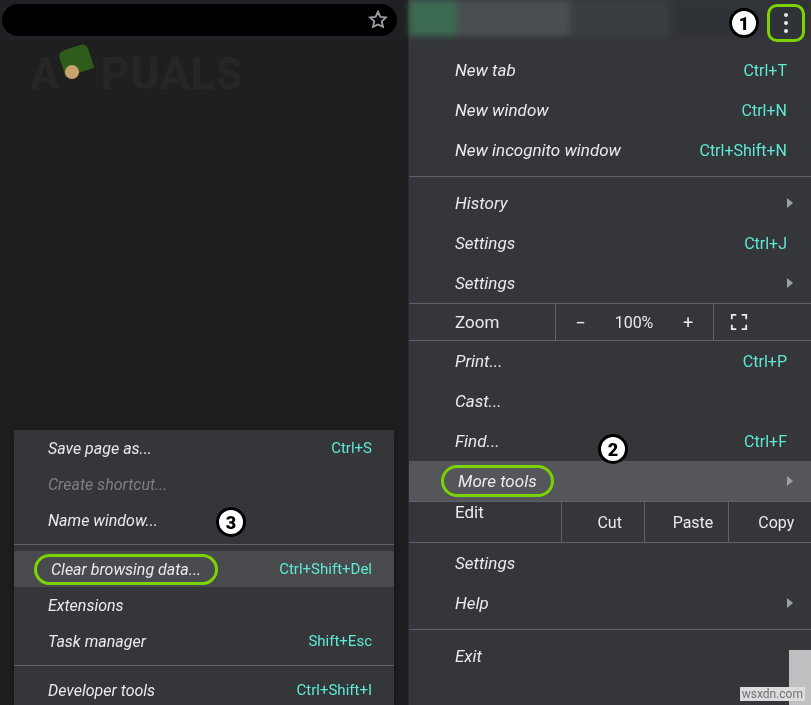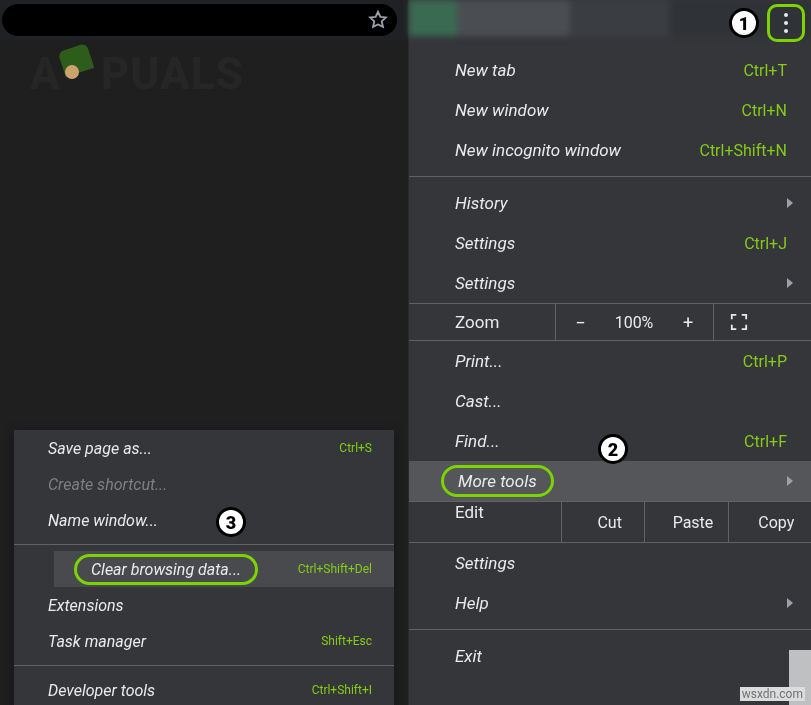--- a/index.html
+++ b/index.html
@@ -74,21 +74,21 @@
 
   .row {
     display: flex; align-items: center;
     height: 40px;
     padding: 0 24px 0 46px;
     font-size: 17px;
     position: relative;
   }
   .row.highlight { background: #55565a; }
   .row .label { flex: 1; font-style: italic; }
-  .row .shortcut { color: #84cc16; font-size: 16px; }
+  .row .shortcut { color: #5eead4; font-size: 16px; }
   .row .arrow {
     position: absolute; right: 18px;
     width: 0; height: 0;
     border-top: 5px solid transparent;
     border-bottom: 5px solid transparent;
     border-left: 6px solid #9aa0a6;
   }
   .row.disabled .label { color: #7c7f83; }
 
   .green-oval {
@@ -139,22 +139,22 @@
   .badge.b3 { left: 216px; top: 507px; }
 
   
   .submenu {
     position: absolute; left: 14px; top: 430px;
     width: 380px;
     background: #35363a;
     box-shadow: 0 2px 10px rgba(0,0,0,.4);
   }
   .submenu .row { height: 36px; font-size: 16px; padding-left: 34px; padding-right: 22px; }
-  .submenu .row.highlight { background: #484a4e; margin-left: 40px; }
-  .submenu .row .shortcut { font-size: 12px; }
+  .submenu .row.highlight { background: #484a4e; }
+  .submenu .row .shortcut { font-size: 15px; }
 
   .watermark {
     position: absolute; right: 6px; bottom: 4px;
     font-size: 12px; color: #6f7377;
     background: #dcdcdc; padding: 0 2px;
   }
   .scroll-hint {
     position: absolute; right: 0; bottom: 0;
     width: 22px; height: 55px; background: #bfc0c1;
   }

